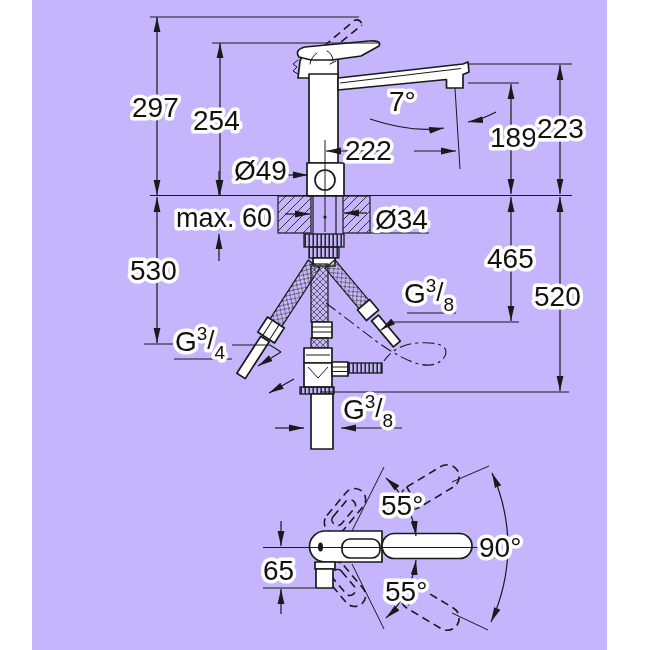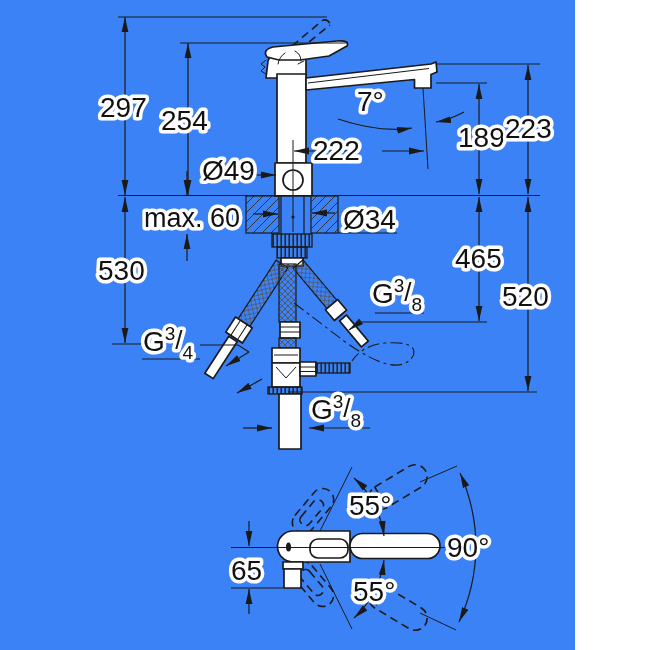--- a/index.html
+++ b/index.html
@@ -1,17 +1,17 @@
 <!DOCTYPE html>
 <html><head>
 <meta charset="utf-8">
 <style>
   html,body { margin:0; padding:0; background:#fff; }
-  #stage { position:relative; width:575px; height:650px; background:#3b82f6; overflow:hidden;
-           font-family:"Liberation Sans", sans-serif; }
+  #stage { position:relative; width:575px; height:650px; background:#c4b5fd; overflow:hidden;
+           font-family:"Liberation Sans", sans-serif;margin-left:32px; }
   svg { display:block; }
   .o   { fill:#ffffff; stroke:#1a1a1a; stroke-width:1.7; stroke-linejoin:round; }
   .n   { fill:none; stroke:#1a1a1a; stroke-width:1.7; stroke-linejoin:round; }
   .l   { fill:none; stroke:#1a1a1a; stroke-width:1.2; }
   .t   { fill:none; stroke:#1a1a1a; stroke-width:1; }
   .sk  { fill:none; stroke:#1a1a1a; stroke-width:1; stroke-linecap:round; }
   .dsh { fill:none; stroke:#1a1a1a; stroke-width:1.6; stroke-dasharray:8 5; }
   .dd  { fill:none; stroke:#1a1a1a; stroke-width:1.1; stroke-dasharray:12 4 3 4; }
   .br  { fill:url(#braid); stroke:#1a1a1a; stroke-width:1.2; }
   .kn  { fill:url(#knurl); stroke:#1a1a1a; stroke-width:1.3; }

